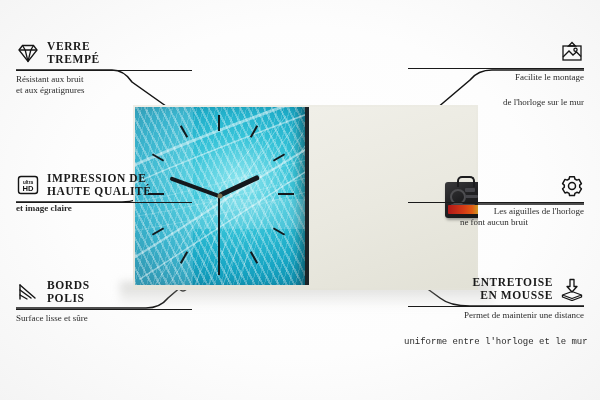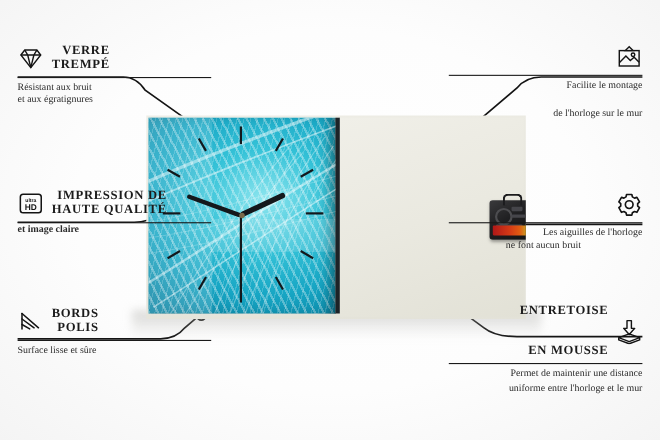--- a/index.html
+++ b/index.html
@@ -61,21 +61,21 @@
   .mech-dial{
     position:absolute;left:5px;top:7px;width:12px;height:12px;border-radius:50%;
     border:2px solid #4d4d50;
   }
   .mech-bar{position:absolute;background:#45454a;border-radius:1px;}
 
   
   .feat{position:absolute;}
   .feat .head{display:flex;align-items:center;gap:7px;}
   .feat.right .head{justify-content:flex-end;}
-  .titlewrap{display:flex;flex-direction:column;align-items:flex-end;}
+  .titlewrap{display:flex;flex-direction:column;}
   .ttl{
     font-size:11.5px;font-weight:bold;letter-spacing:.6px;color:#1a1a1a;
     line-height:13px;text-transform:uppercase;white-space:nowrap;
   }
   .feat.right .ttl{text-align:right;}
   .rule{height:1px;background:#1a1a1a;margin-top:4px;}
   .sub{
     font-size:9px;line-height:11px;color:#2b2b2b;margin-top:3px;white-space:nowrap;
   }
   .feat.right .sub{text-align:right;}
@@ -253,30 +253,30 @@
         </svg>
       </span>
     </div>
     <div class="rule" style="width:176px;margin-left:4px;"></div>
     <div class="sub">Les aiguilles de l'horloge</div>
     <div class="sub" style="margin-top:0;text-align:center;">ne font aucun bruit</div>
   </div>
 
   <div class="feat right" style="left:404px;top:276px;width:180px;">
     <div class="head">
-      <span class="titlewrap" style="flex:1;gap:24px;">
+      <span class="titlewrap" style="flex:1;">
         <span class="ttl">ENTRETOISE</span>
         <span class="ttl">EN MOUSSE</span>
       </span>
       <span class="ico">
         <svg viewBox="0 0 24 24" fill="none" stroke="#141414" stroke-width="1.3" stroke-linejoin="round">
           <path d="M10 2.5 h4 v7 h3 L12 15 L7 9.5 h3 Z"></path>
           <path d="M12 14.5 L21.5 18 L12 21.5 L2.5 18 Z"></path>
           <path d="M2.5 18 v2 L12 23.5 L21.5 20 v-2"></path>
         </svg>
       </span>
     </div>
     <div class="rule" style="width:176px;margin-left:4px;"></div>
     <div class="sub">Permet de maintenir une distance</div>
-    <div class="sub" style="margin-top:2px;">uniforme entre l'horloge et le mur</div>
+    <div class="sub" style="margin-top:16px;font-family:Liberation Mono, monospace;">uniforme entre l'horloge et le mur</div>
   </div>
 
 </div>
 
 </body></html>

